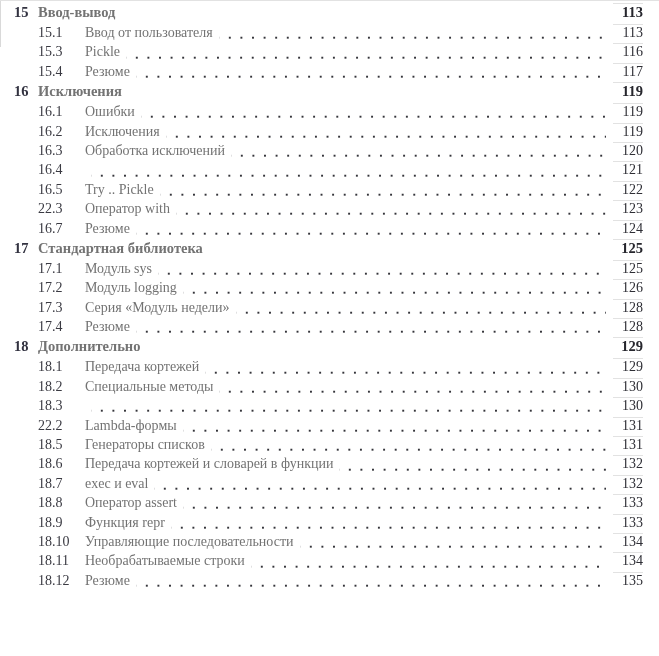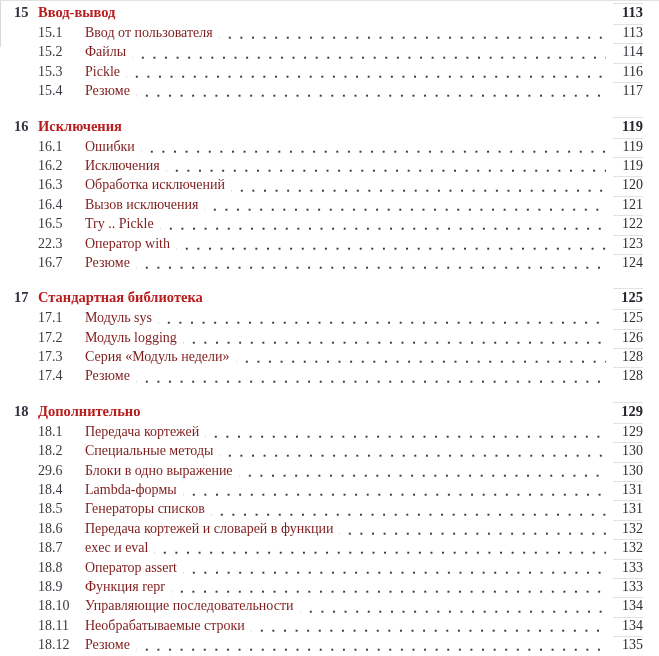--- a/index.html
+++ b/index.html
@@ -20,39 +20,38 @@
   .edge-left {
     position: absolute;
     left: 0; top: 0;
     width: 1px; height: 46px;
     background: #d9d9d9;
   }
   .toc {
     padding: 2px 16px 13px 14px;
   }
   .chapter + .chapter {
-    margin-top: 15px;
   }
   .chapter-row {
     display: flex;
     align-items: baseline;
     height: 21px;
     font-size: 14.5px;
     font-weight: bold;
     color: #2c3a55;
     cursor: pointer;
   }
   .chapter-row .num {
     width: 24px;
     flex: 0 0 24px;
     color: #323240;
   }
   .chapter-row .title {
     white-space: nowrap;
-    color: #b91c1c;
+    color: #737373;
   }
   .chapter-row .spacer { flex: 1 1 auto; }
   .chapter-row .page {
     flex: 0 0 30px;
     width: 30px;
     text-align: right;
     color: #26262d;
   }
   .section-row {
     display: flex;
@@ -64,21 +63,21 @@
     justify-content: space-between;
   }
   .section-row .indent { flex: 0 0 24px; }
   .section-row .num {
     flex: 0 0 47px;
     width: 47px;
     color: #3a3a42;
   }
   .section-row .title {
     white-space: nowrap;
-    color: #7f1d1d;
+    color: #737373;
   }
   .section-row .leader {
     flex: 1 1 auto;
     align-self: stretch;
     margin: 0 7px 0 6px;
     background-image: radial-gradient(circle, #34343a 1.15px, rgba(0,0,0,0) 1.45px);
     background-size: 11.6px 19.4px;
     background-repeat: repeat-x;
     background-position: 5px 4.2px;
   }
@@ -104,27 +103,20 @@
     </div>
 
   <div class="section-row">
     <span class="indent"></span>
     <span class="num">15.1</span>
     <span class="title">Ввод от пользователя</span>
     <span class="leader"></span>
     <span class="page">113</span>
   </div>
 
-  <div class="section-row">
-    <span class="indent"></span>
-    <span class="num">15.2</span>
-    <span class="title">Файлы</span>
-    <span class="leader"></span>
-    <span class="page">114</span>
-  </div>
 
   <div class="section-row">
     <span class="indent"></span>
     <span class="num">15.3</span>
     <span class="title">Pickle</span>
     <span class="leader"></span>
     <span class="page">116</span>
   </div>
 
   <div class="section-row">
@@ -164,21 +156,20 @@
     <span class="indent"></span>
     <span class="num">16.3</span>
     <span class="title">Обработка исключений</span>
     <span class="leader"></span>
     <span class="page">120</span>
   </div>
 
   <div class="section-row">
     <span class="indent"></span>
     <span class="num">16.4</span>
-    <span class="title">Вызов исключения</span>
     <span class="leader"></span>
     <span class="page">121</span>
   </div>
 
   <div class="section-row">
     <span class="indent"></span>
     <span class="num">16.5</span>
     <span class="title">Try .. Pickle</span>
     <span class="leader"></span>
     <span class="page">122</span>
@@ -261,29 +252,28 @@
   <div class="section-row">
     <span class="indent"></span>
     <span class="num">18.2</span>
     <span class="title">Специальные методы</span>
     <span class="leader"></span>
     <span class="page">130</span>
   </div>
 
   <div class="section-row">
     <span class="indent"></span>
-    <span class="num">29.6</span>
-    <span class="title">Блоки в одно выражение</span>
+    <span class="num">18.3</span>
     <span class="leader"></span>
     <span class="page">130</span>
   </div>
 
   <div class="section-row">
     <span class="indent"></span>
-    <span class="num">18.4</span>
+    <span class="num">22.2</span>
     <span class="title">Lambda-формы</span>
     <span class="leader"></span>
     <span class="page">131</span>
   </div>
 
   <div class="section-row">
     <span class="indent"></span>
     <span class="num">18.5</span>
     <span class="title">Генераторы списков</span>
     <span class="leader"></span>

